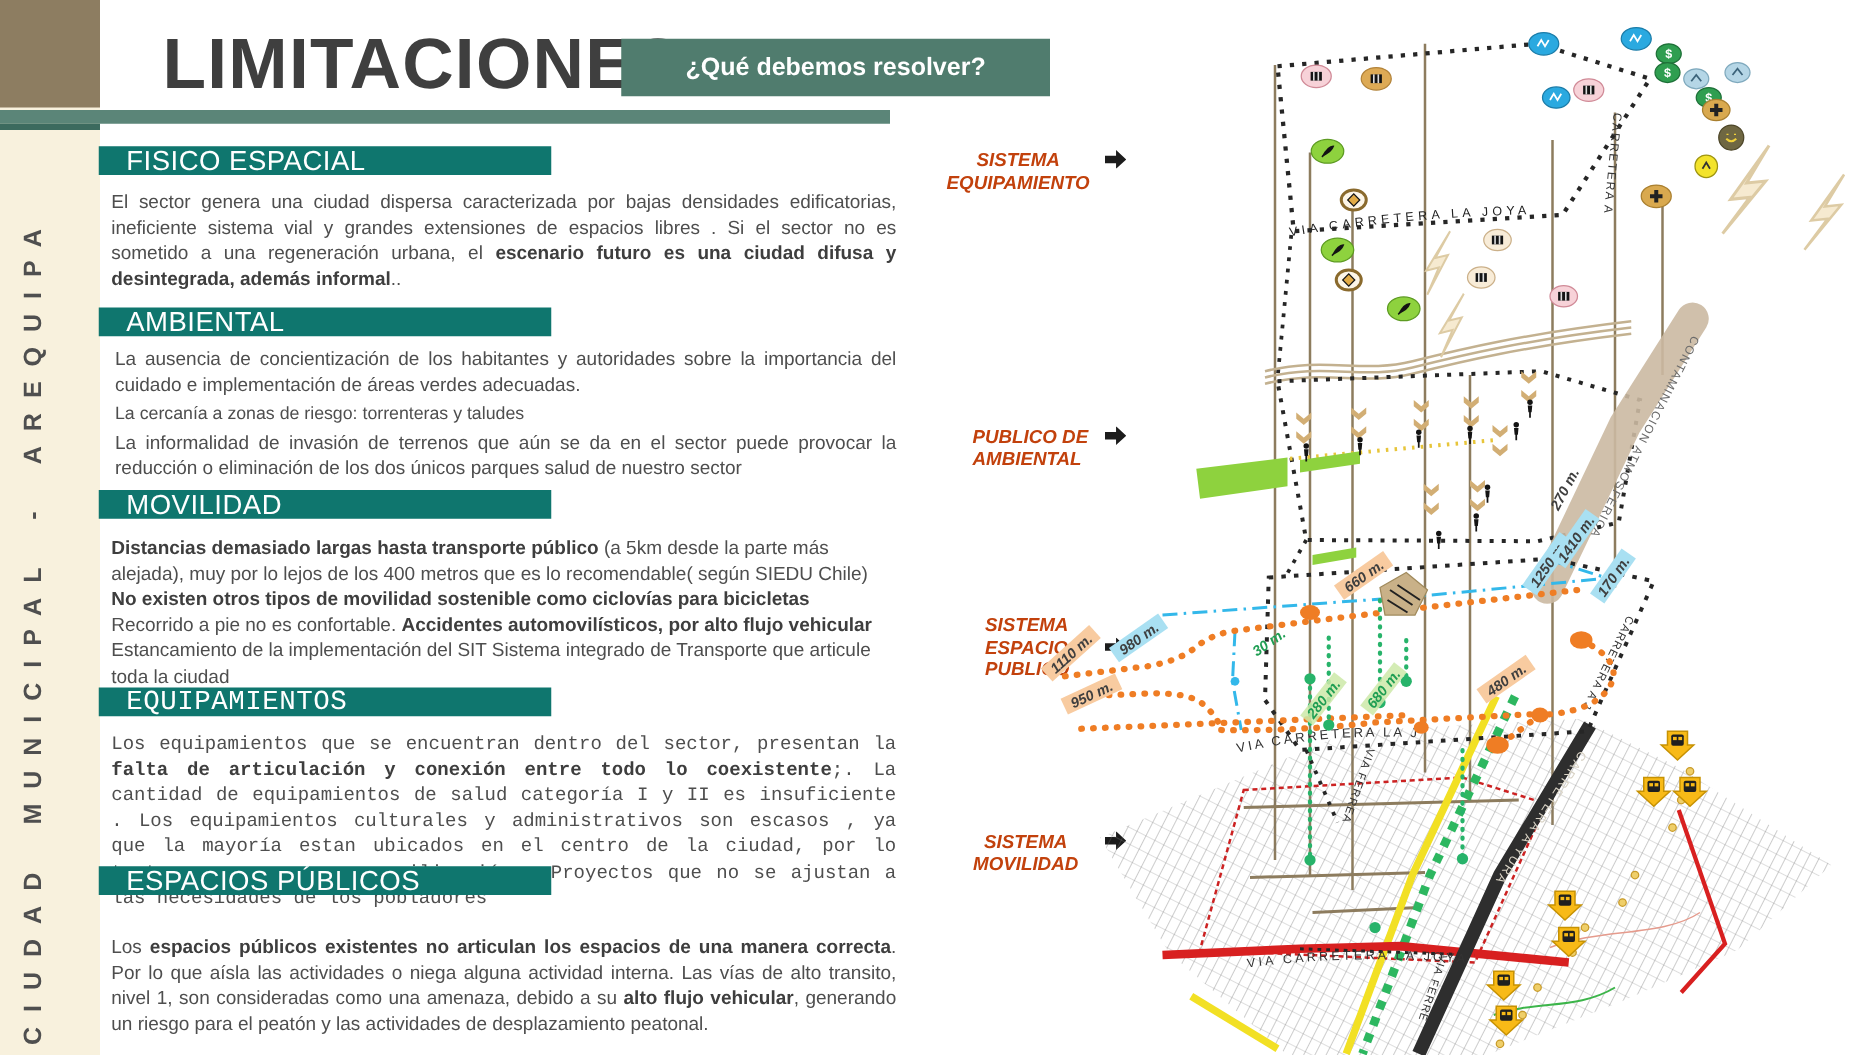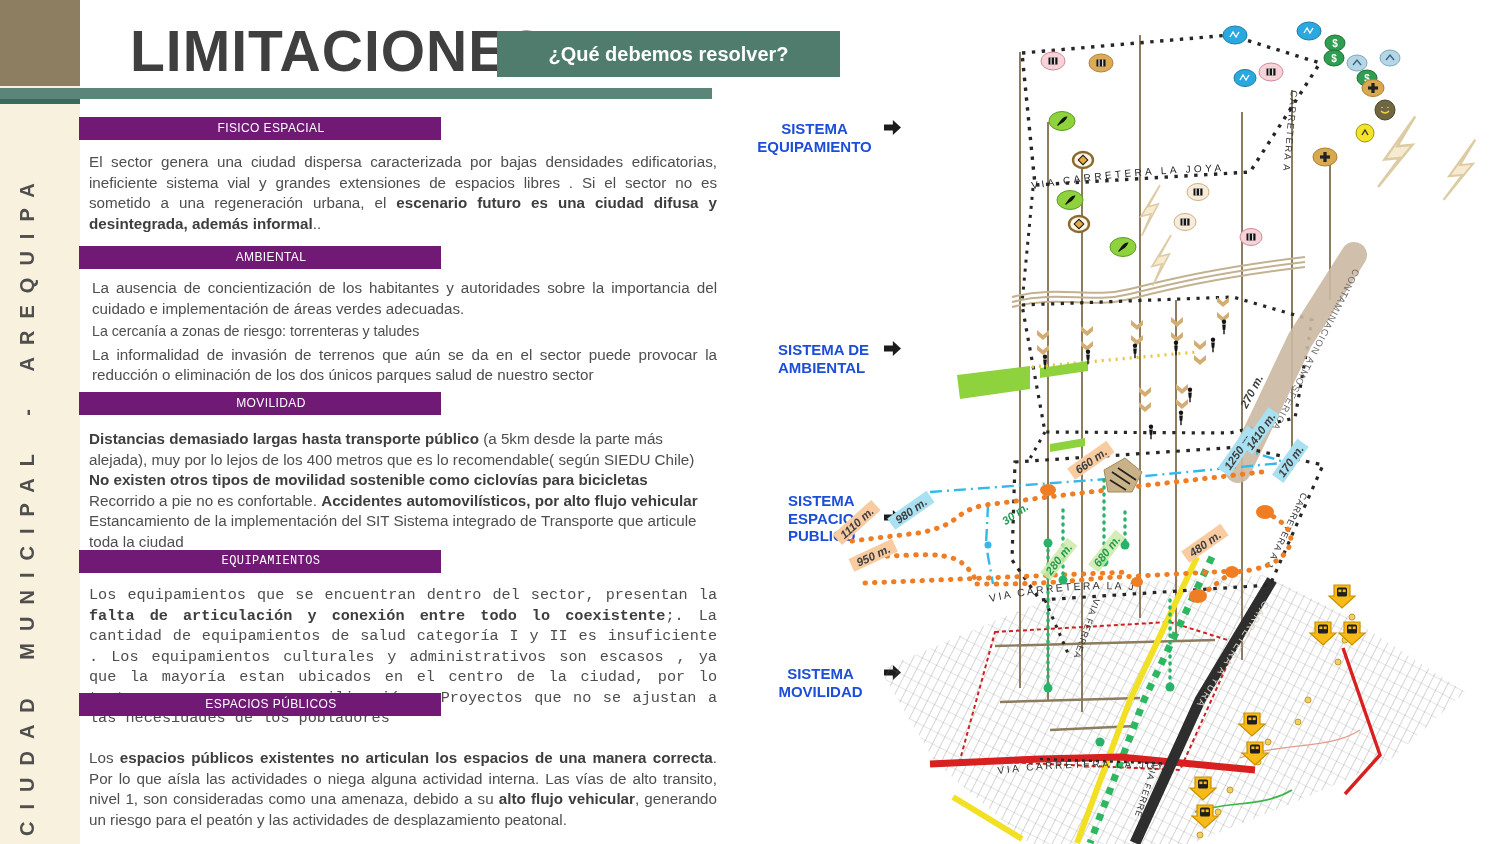--- a/index.html
+++ b/index.html
@@ -27,37 +27,37 @@
     position:absolute;left:497px;top:31px;width:343px;height:46px;
     background:#507c6e;color:#ffffff;font-size:20px;font-weight:bold;
     display:flex;align-items:center;justify-content:center;
   }
   
   .sections{position:absolute;left:79px;top:0;width:648px;height:844px;}
   .section{position:absolute;left:0;width:648px;}
   .section-0{top:117px;} .section-1{top:246px;} .section-2{top:392px;}
   .section-3{top:550px;font-family:Liberation Mono, monospace;} .section-4{top:693px;}
   .sec-head{
-    width:340px;height:23px;line-height:23px;background:#701a75;color:#ffffff;
-    font-size:12px;letter-spacing:.4px;padding-left:22px;margin-bottom:12px;text-align:center;
+    width:340px;height:23px;line-height:23px;background:#0f766e;color:#ffffff;
+    font-size:22px;letter-spacing:.4px;padding-left:22px;margin-bottom:12px;
   }
   .section-1 .sec-head{margin-bottom:9px;}
   .section-2 .sec-head{margin-bottom:14px;}
   .section-4 .sec-head{margin-bottom:32px;}
   .sec-p{
     margin:0 0 2px;padding:0 10px 0 10px;color:#4e4e4e;
     font-size:15.2px;line-height:20.5px;text-align:justify;
   }
   .section-1 .sec-p{padding-left:13px;}
   .section-1 .sec-p:nth-of-type(2){font-size:14.2px;margin:1px 0 3px;}
   .section-2 .sec-p{text-align:left;margin:0;}
   .sec-p .b{font-weight:bold;color:#3e3e3e;}
   
   .sys-label{
-    position:absolute;font-size:15px;font-weight:bold;color:#1d4ed8;line-height:17.5px;
+    position:absolute;font-size:15px;font-weight:bold;color:#c2410c;line-height:17.5px;font-style:italic;
   }
   .sys-0{left:752px;top:120px;width:125px;text-align:center;}
   .sys-1{left:778px;top:341px;width:110px;text-align:left;}
   .sys-2{left:788px;top:492px;width:84px;text-align:left;}
   .sys-3{left:763px;top:665px;width:115px;text-align:center;}
   .sys-arrow{
     position:absolute;width:17px;height:15px;background:#1c1c1c;
     clip-path:polygon(0 30%,52% 30%,52% 0,100% 50%,52% 100%,52% 70%,0 70%);
   }
   .arr-0{left:884px;top:120px;} .arr-1{left:884px;top:341px;}
@@ -104,21 +104,21 @@
       <p class="sec-p"><span>Los equipamientos que se encuentran dentro del sector, presentan la </span><span class="b">falta de articulación y conexión entre todo lo coexistente</span><span>;. La cantidad de equipamientos de salud categoría I y II es insuficiente  . Los equipamientos culturales y administrativos son escasos , ya que la mayoría estan ubicados en el centro de la ciudad, por lo tanto se genera mayor movilización . Proyectos que no se ajustan a las necesidades de los pobladores</span></p>
     </div>
     <div class="section section-4">
       <div class="sec-head">ESPACIOS PÚBLICOS</div>
       <p class="sec-p"><span>Los </span><span class="b">espacios públicos existentes no articulan los espacios de una manera correcta</span><span>. Por lo que aísla las actividades o niega alguna actividad interna. Las vías de alto transito, nivel 1, son consideradas como una amenaza, debido a su </span><span class="b">alto flujo vehicular</span><span>, generando un riesgo para el peatón y las actividades de desplazamiento peatonal.</span></p>
     </div>
   </div>
 
 <div class="sys-label sys-0">SISTEMA EQUIPAMIENTO</div>
 <div class="sys-arrow arr-0"></div>
-<div class="sys-label sys-1">SISTEMA DE AMBIENTAL</div>
+<div class="sys-label sys-1">PUBLICO DE AMBIENTAL</div>
 <div class="sys-arrow arr-1"></div>
 <div class="sys-label sys-2">SISTEMA ESPACIO PUBLICO</div>
 <div class="sys-arrow arr-2"></div>
 <div class="sys-label sys-3">SISTEMA MOVILIDAD</div>
 <div class="sys-arrow arr-3"></div>
 
 <svg class="diagram-svg" viewBox="740 0 760 844">
   <defs>
     <pattern id="hatch1" width="8" height="8" patternUnits="userSpaceOnUse" patternTransform="rotate(27)">
       <path d="M0,0 L0,8" stroke="#6a6a6a" stroke-width="0.55"></path>

